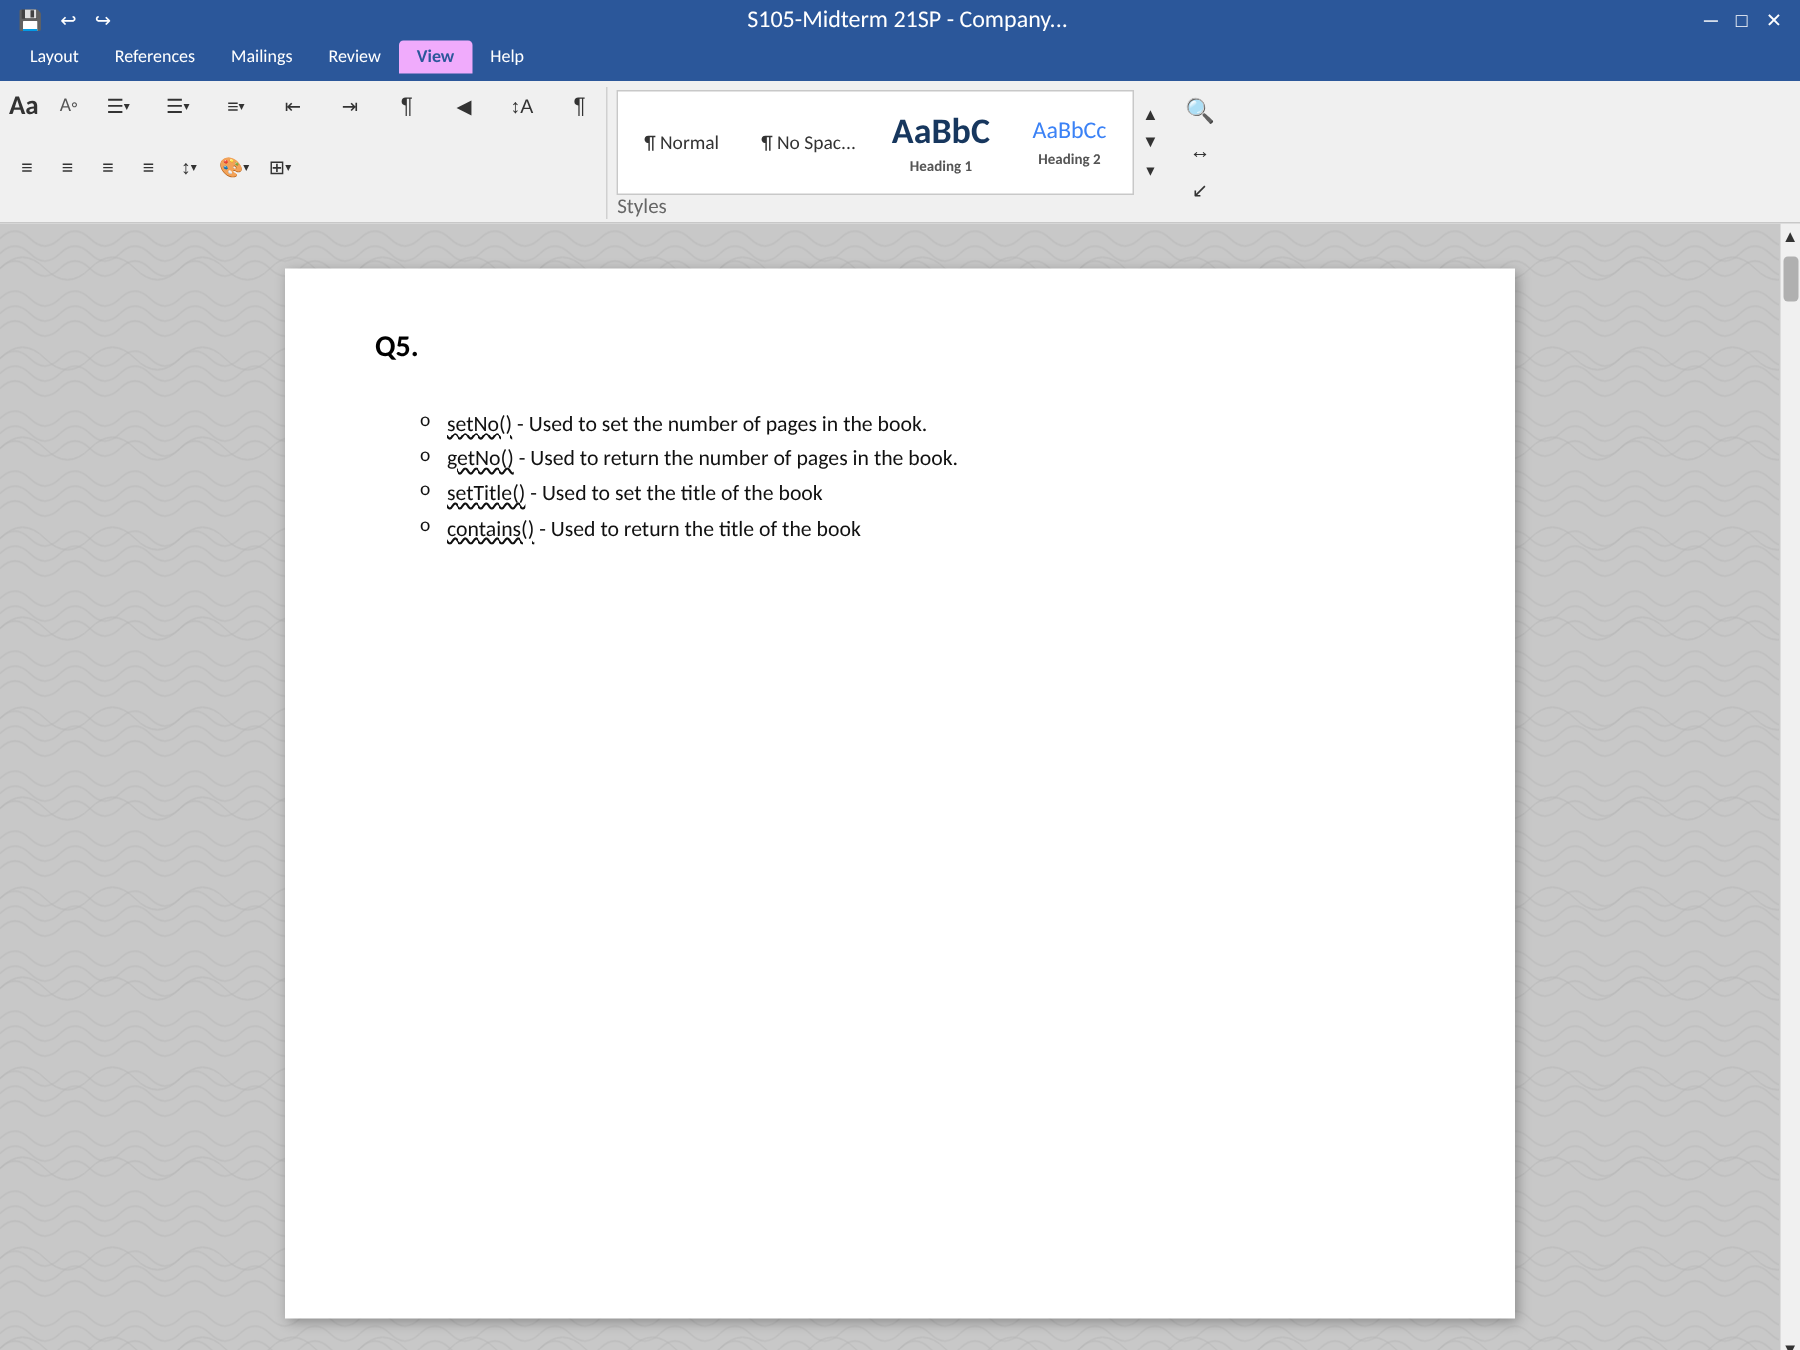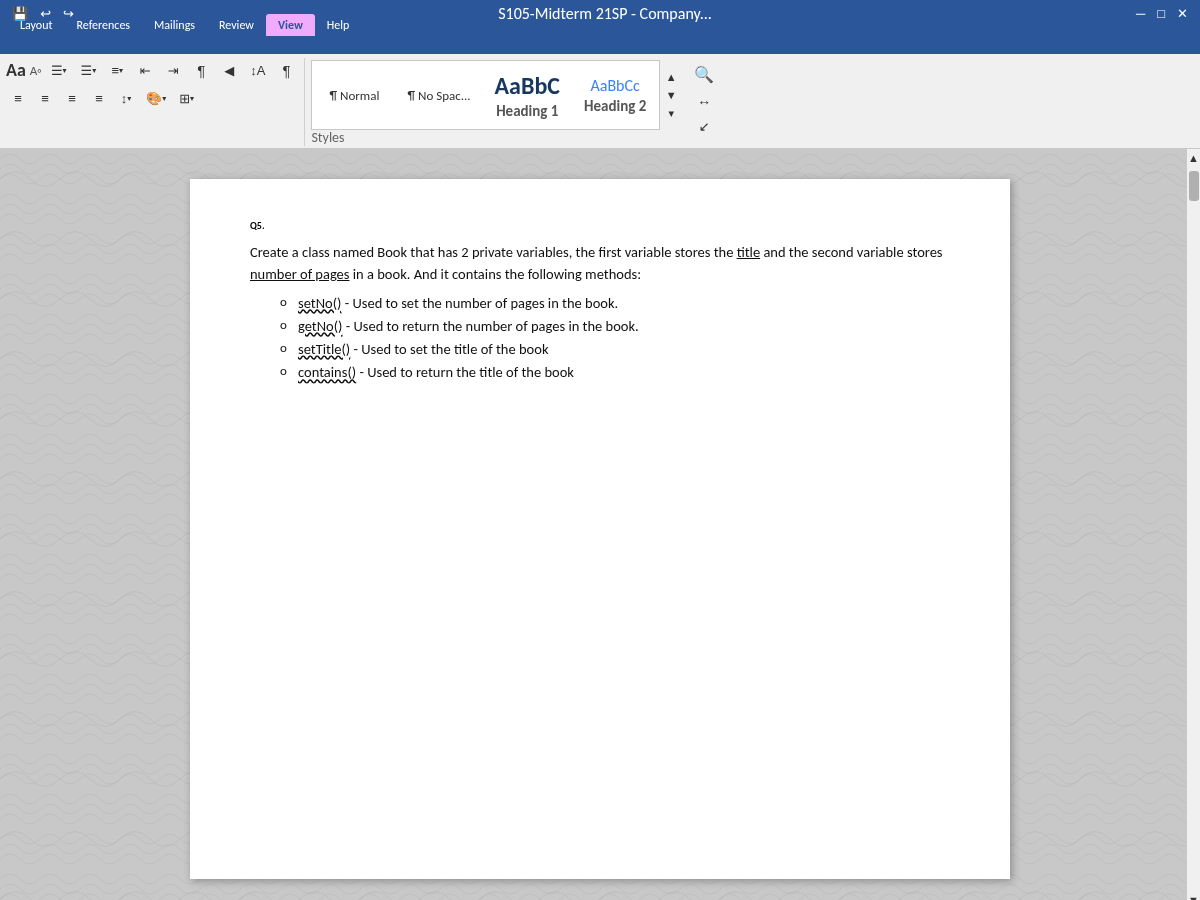--- a/index.html
+++ b/index.html
@@ -9,22 +9,22 @@
       width: 1200px;
       height: 900px;
       overflow: hidden;
       position: relative;
     }
 
     
     .ribbon-tabs {
       background: #2b579a;
       display: flex;
-      align-items: flex-end;
-      padding: 0 0 18px 8px;
+      align-items: center;
+      padding: 0 0 4px 8px;
       height: 28px;
     }
     .ribbon-tab {
       color: white;
       font-size: 12px;
       padding: 4px 12px;
       cursor: pointer;
       border-radius: 3px 3px 0 0;
     }
     .ribbon-tab.active {
@@ -94,21 +94,21 @@
       height: 52px;
       font-size: 11px;
       color: #333;
     }
     .style-item.normal { font-size: 13px; }
     .style-item.no-spac { font-size: 13px; }
     .style-item.heading1 { font-size: 18px; font-weight: bold; color: #17375e; }
     .style-item.heading2 { font-size: 15px; font-weight: bold; color: #17375e; }
 
     .style-item-label {
-      font-size: 15px;
+      font-size: 10px;
       color: #555;
       margin-top: 2px;
     }
 
     .styles-label {
       font-size: 14px;
       color: #666;
       position: absolute;
       bottom: 0;
       left: 6px;
@@ -146,23 +146,23 @@
       background: white;
       width: 820px;
       min-height: 600px;
       box-shadow: 2px 2px 8px rgba(0,0,0,0.3);
       padding: 40px 60px;
       position: relative;
       z-index: 1;
     }
 
     .doc-q5 {
-      font-size: 10px;
+      font-size: 20px;
       font-weight: bold;
-      margin-bottom: 10px;
+      margin-bottom: 28px;
     }
 
     .doc-text {
       font-size: 14.5px;
       line-height: 1.5;
       color: #111;
       margin-bottom: 6px;
     }
 
     .doc-list {
@@ -221,22 +221,22 @@
     .font-group {
       display: flex;
       flex-direction: column;
       padding: 0 6px 16px 6px;
       border-right: 1px solid #d0d0d0;
       min-width: 200px;
     }
     .font-group-row1 {
       display: flex;
       align-items: center;
-      gap: 4px;
-      margin-bottom: 4px;
+      gap: 14px;
+      margin-bottom: 17px;
     }
     .font-group-row2 {
       display: flex;
       align-items: center;
       gap: 3px;
     }
 
     .aa-text {
       font-size: 18px;
       font-weight: bold;
@@ -418,23 +418,20 @@
       <rect width="1200" height="760" fill="url(#wave)"></rect>
       <rect width="1200" height="760" fill="url(#wave2)"></rect>
     </svg>
   </div>
 
   <div style="position:relative; z-index:2; width:100%; display:flex; justify-content:center; padding:30px 0; overflow-y:auto;">
     <div class="doc-page">
 
       <div class="doc-q5">Q5.</div>
 
-      <p class="doc-text">
-        Create a class named Book that has 2 private variables, the first variable stores the <span class="underline">title</span> and the second variable stores <span class="underline">number of pages</span> in a book. And it contains the following methods:
-      </p>
 
       <ul class="doc-list">
         <li>
           <span class="underline-wavy">setNo()</span> - Used to set the number of pages in the book.
         </li>
         <li>
           <span class="underline-wavy">getNo()</span> - Used to return the number of pages in the book.
         </li>
         <li>
           <span class="underline-wavy">setTitle()</span> - Used to set the title of the book

